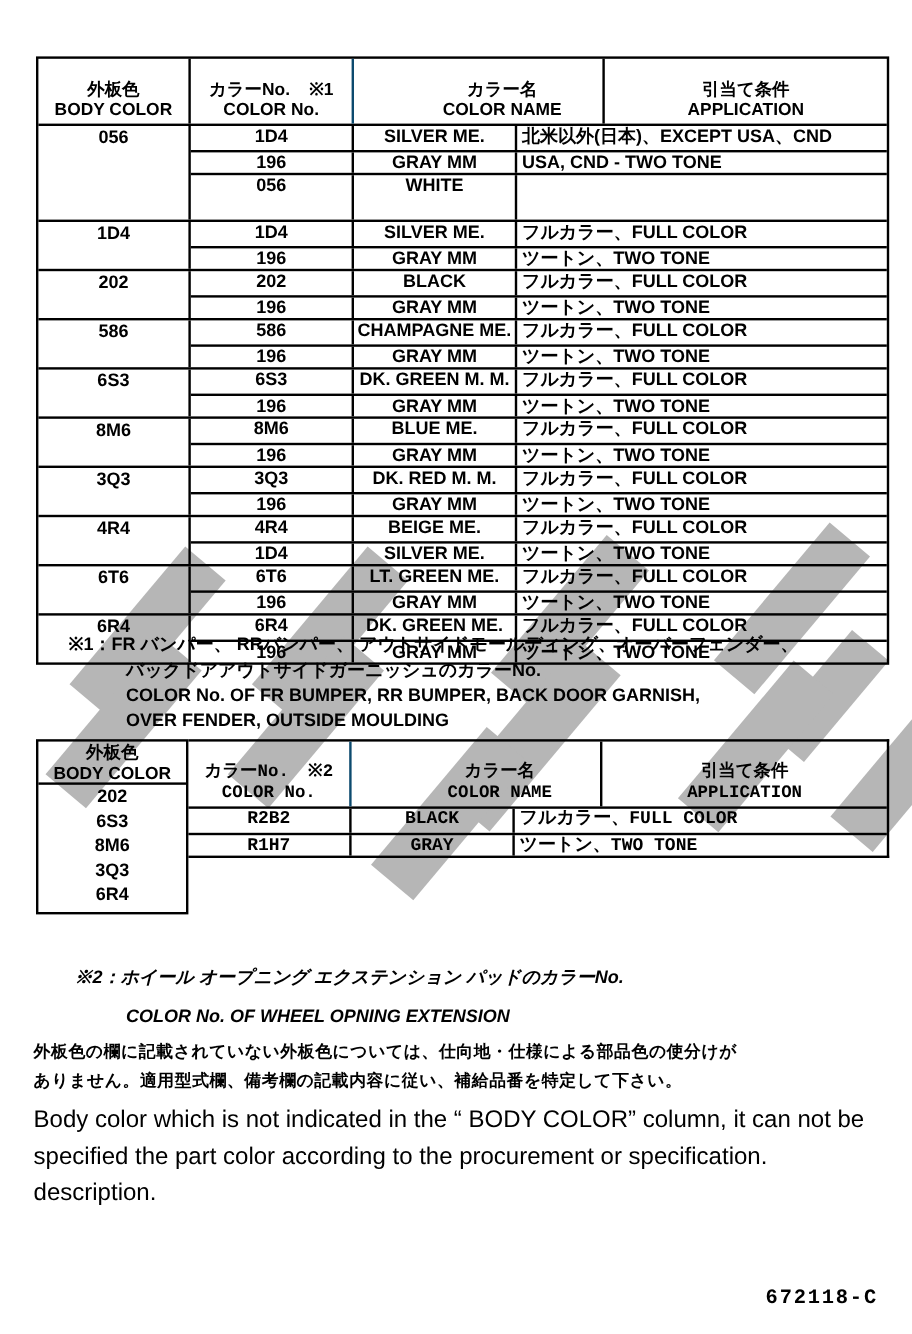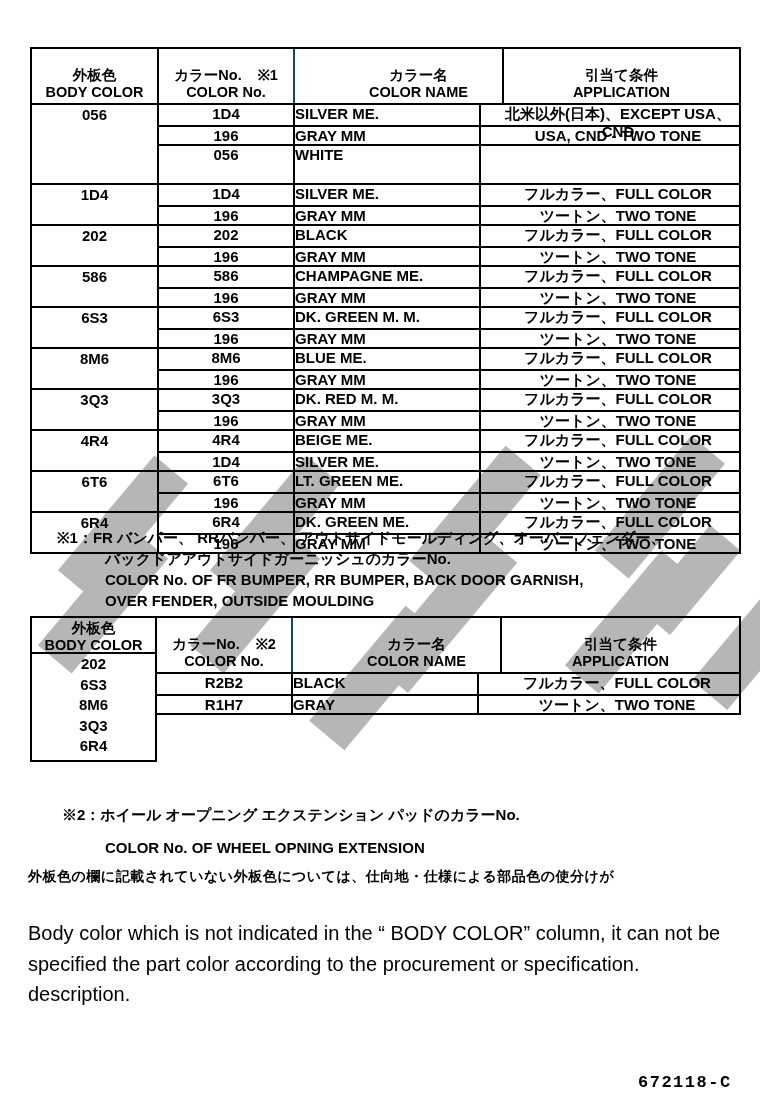--- a/index.html
+++ b/index.html
@@ -21,34 +21,34 @@
   .w4{flex:1;}
   .note-ref{margin-left:16px;}
   .grp{display:flex;}
   .grp + .grp{border-top:2.5px solid #000;}
   .gc{width:127px;border-right:2.5px solid #000;text-align:center;font-size:15px;font-weight:bold;padding-top:1px;line-height:18px;}
   .rows{flex:1;display:flex;flex-direction:column;}
   .row{display:flex;height:19.5px;font-size:15px;font-weight:bold;line-height:18px;}
   .row + .row{border-top:2px solid #000;}
   .row.h2{height:39px;}
   .cn{width:136px;border-right:2px solid #000;text-align:center;}
-  .cm{width:186px;border-right:2px solid #000;}
-  .ca{flex:1;padding-left:16px;text-align:center;white-space:pre-line;}
+  .cm{width:136px;border-right:2px solid #000;text-align:center;}
+  .ca{flex:1;padding-left:4px;text-align:left;white-space:pre-line;}
   
   .note{position:absolute;z-index:1;font-size:15px;font-weight:bold;line-height:21px;}
   .n1{left:57px;top:527px;}
-  .n2{left:62px;top:804px;}
+  .n2{left:62px;top:804px;font-style:italic;}
   .nline.ind{padding-left:48px;}
   .n2 .nline.ind{padding-left:43px;margin-top:12px;}
   
   .t2{position:absolute;left:30px;top:616px;width:711px;height:146px;z-index:1;}
   .t2c1{position:absolute;left:0;top:0;width:127px;height:146px;border:2.5px solid #000;}
   .t2c1 .hd{height:36px;border-bottom:2.5px solid #000;padding-top:2px;}
   .code{height:20.5px;text-align:center;font-size:15px;font-weight:bold;line-height:20px;}
-  .t2r{position:absolute;left:127px;top:0;right:0;border:2.5px solid #000;border-left:none;}
+  .t2r{position:absolute;left:127px;top:0;right:0;border:2.5px solid #000;border-left:none;font-family:Liberation Mono, monospace;}
   .t2r .thead{border-bottom:2.5px solid #000;}
   
   .para{position:absolute;z-index:1;}
   .jp{left:28px;top:864px;width:712px;font-size:14px;font-weight:bold;line-height:24px;letter-spacing:0.5px;}
   .en{left:28px;top:918px;width:720px;font-family:Liberation Sans, sans-serif;font-size:20px;line-height:30.5px;}
   .docnum{position:absolute;left:638px;top:1073px;z-index:1;font-family:Liberation Mono, monospace;font-size:17px;font-weight:bold;letter-spacing:1.5px;}
 </style>
 </head>
 <body>
 
@@ -302,20 +302,21 @@
   </div>
 </div>
 
 <div class="note n2">
   <div class="nline"><span>※2：</span><span>ホイール オープニング エクステンション パッドのカラーNo.</span></div>
   <div class="nline ind">COLOR No.  OF WHEEL OPNING EXTENSION</div>
 </div>
 
 <div class="para jp">
   <div>外板色の欄に記載されていない外板色については、仕向地・仕様による部品色の使分けが</div>
+  <div>ありません。適用型式欄、備考欄の記載内容に従い、補給品番を特定して下さい。</div>
 </div>
 
 <div class="para en">
   <div>Body color which is not indicated in the “ BODY COLOR” column, it can not be</div>
   <div>specified the part color according to the procurement or specification.</div>
   <div>description.</div>
 </div>
 
 <div class="docnum">672118-C</div>
 

